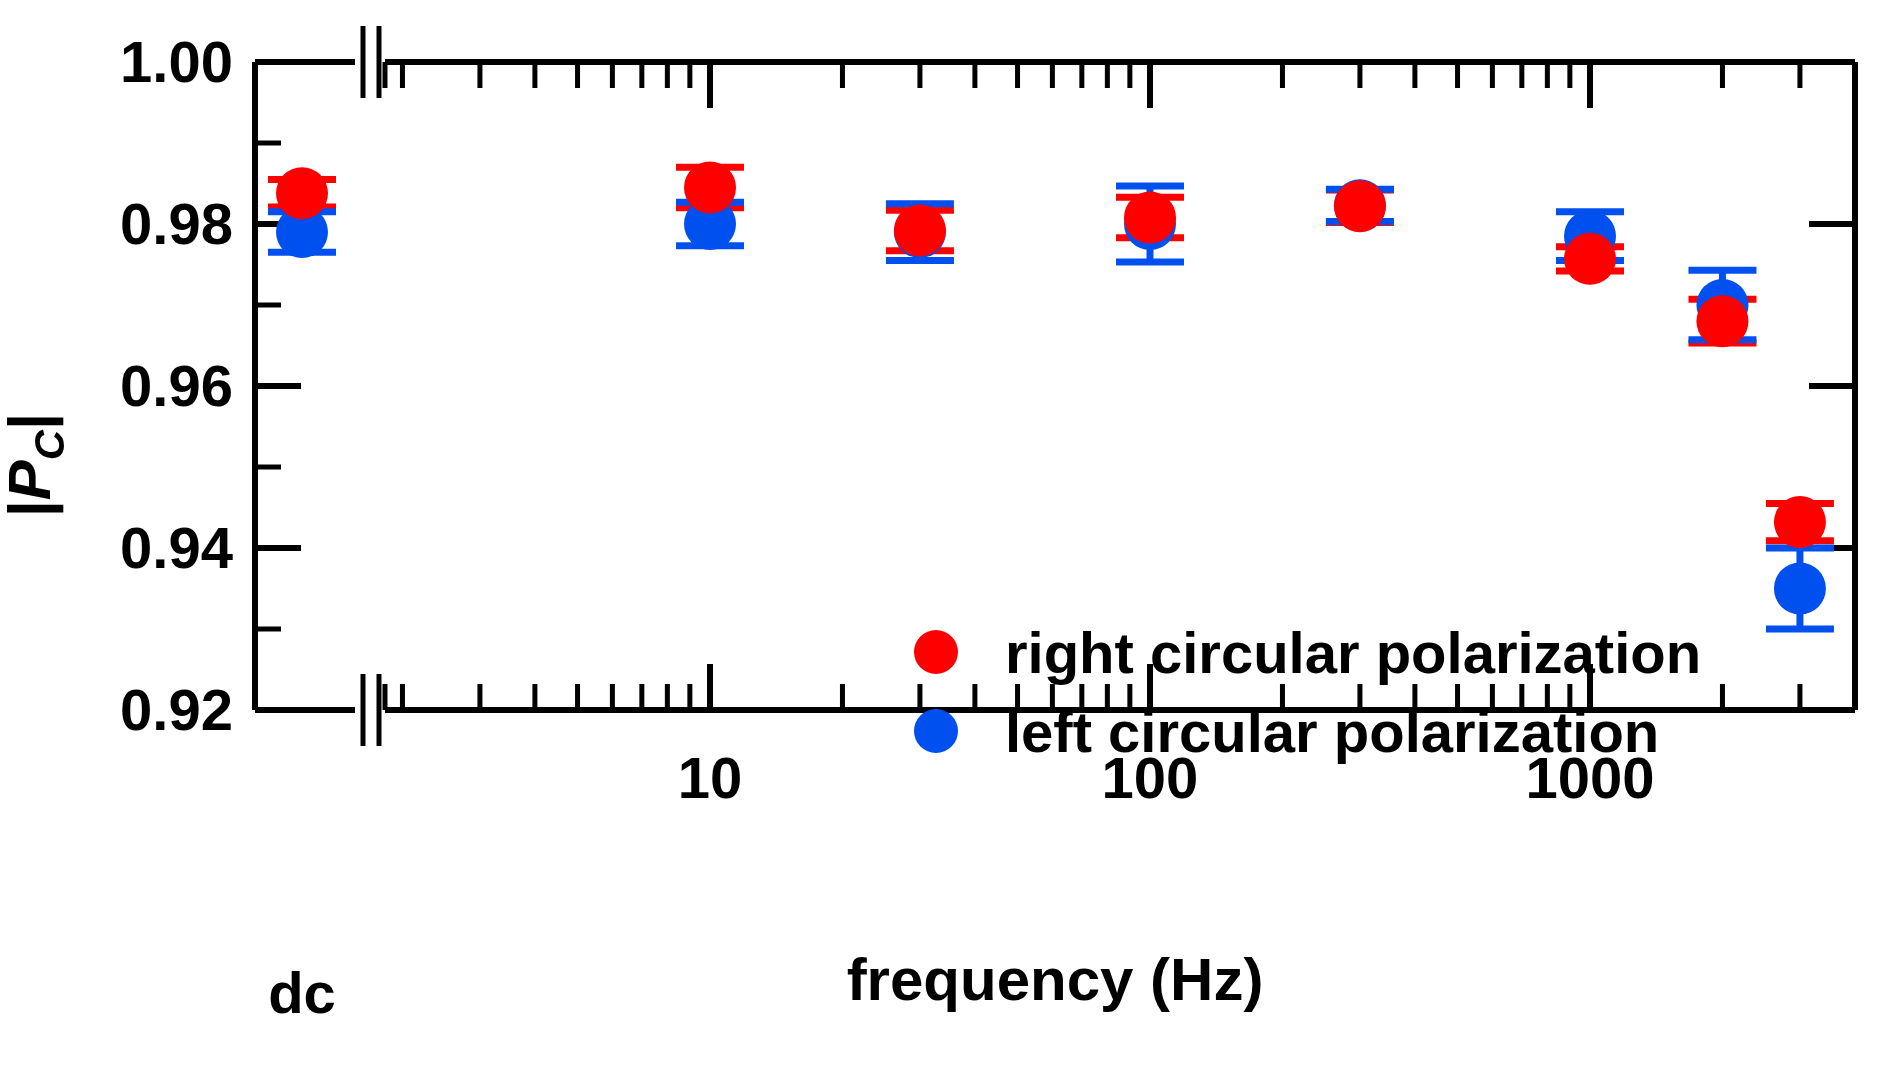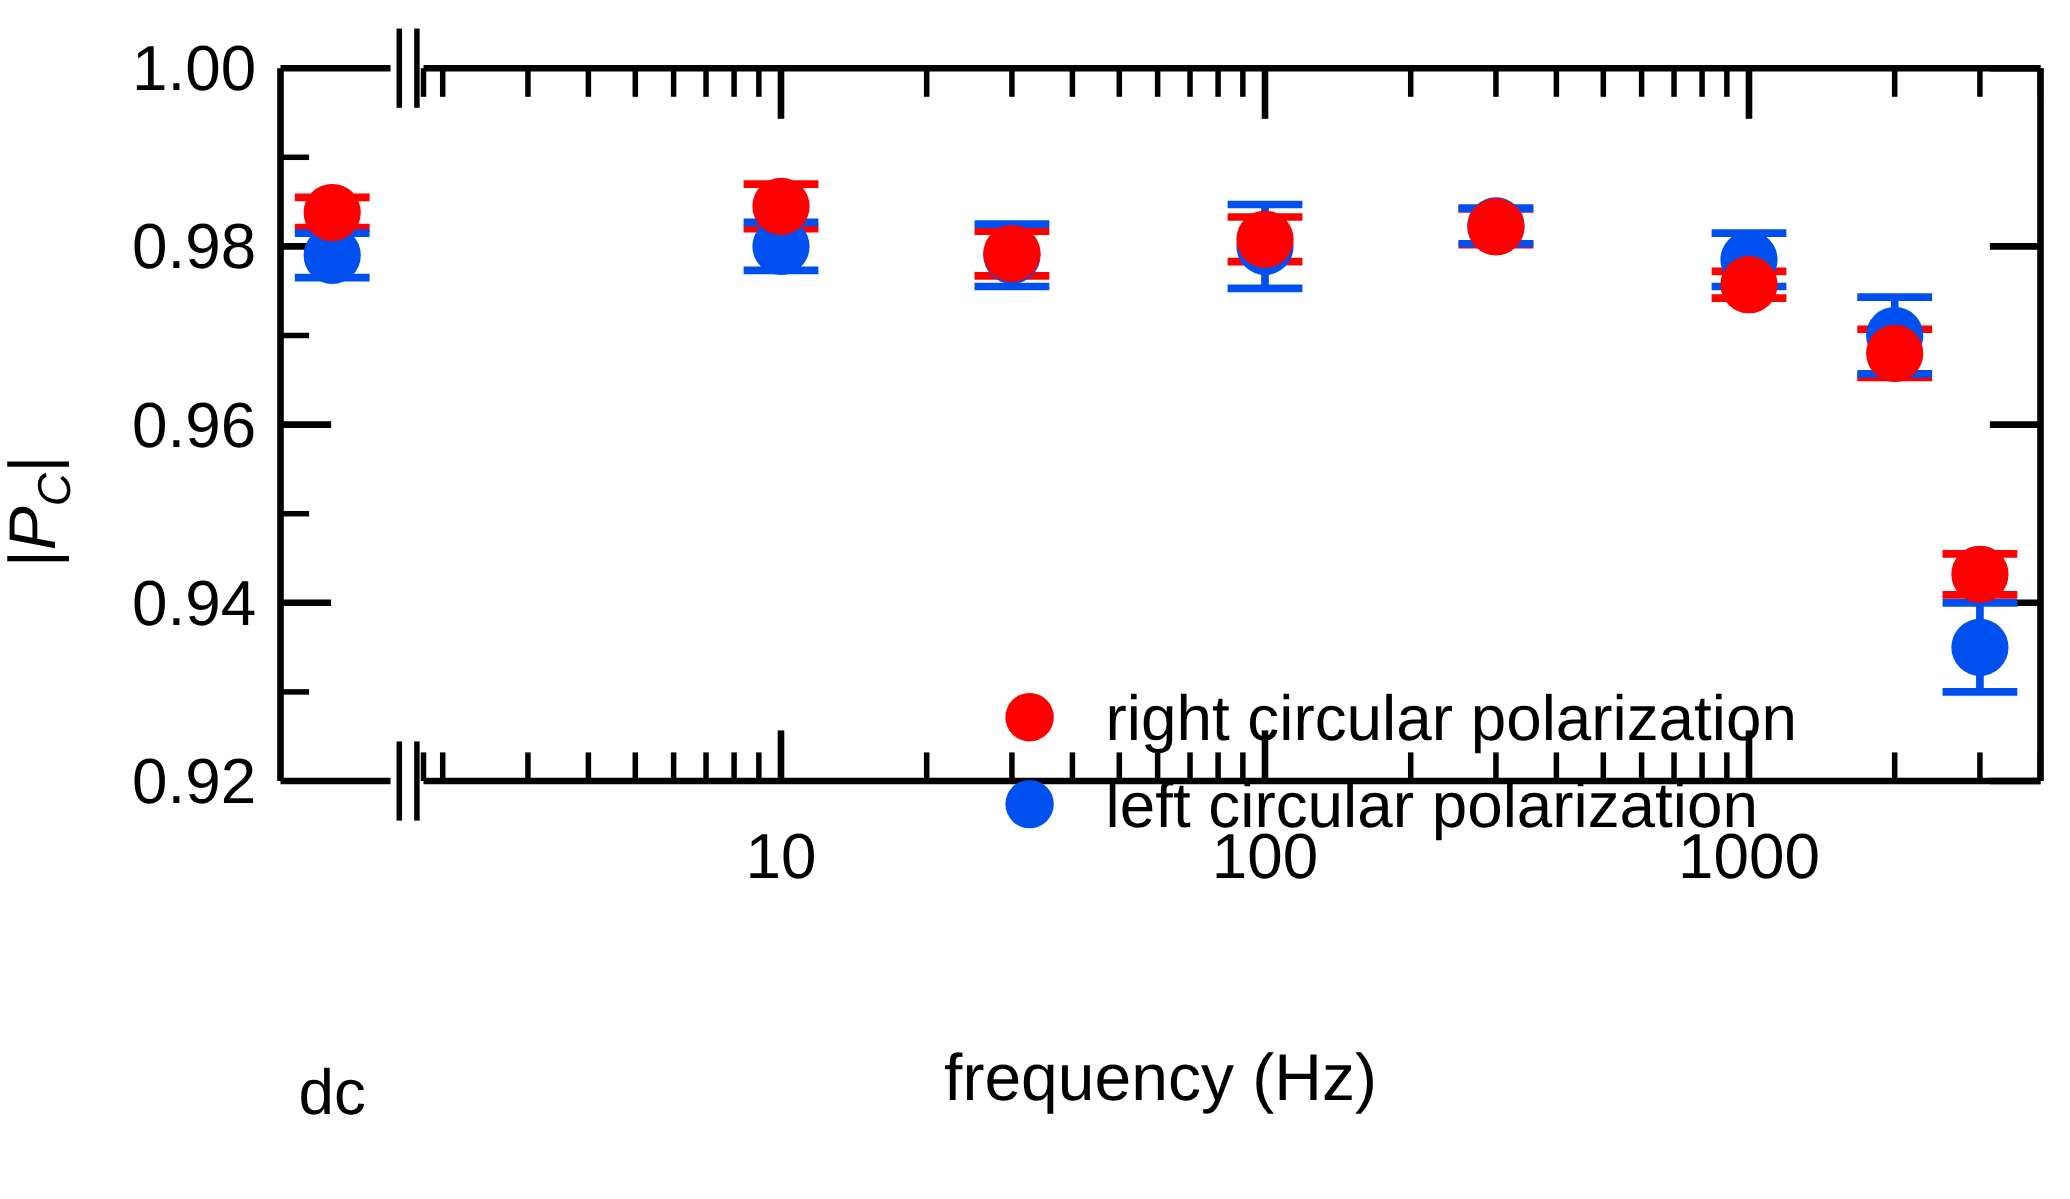--- a/index.html
+++ b/index.html
@@ -1,17 +1,17 @@
 <!DOCTYPE html>
 <html><head>
 <meta charset="utf-8">
 <style>
   html,body{margin:0;padding:0;background:#ffffff;}
   body{width:1882px;height:1090px;overflow:hidden;font-family:"Liberation Sans",sans-serif;}
-  #fig{position:relative;width:1882px;height:1090px;background:#fff;}
+  #fig{position:relative;width:1882px;height:1090px;background:#fff;font-weight:bold;}
   svg{display:block;}
   .axis-line{stroke:#000;stroke-width:6;fill:none;stroke-linecap:butt;}
   .tick-major{stroke:#000;stroke-width:6;}
   .tick-minor{stroke:#000;stroke-width:5;}
   .break-line{stroke:#000;stroke-width:5;}
   .ticklabel{font-family:"Liberation Sans",sans-serif;font-size:58px;fill:#000;}
   .axistitle{font-family:"Liberation Sans",sans-serif;font-size:60px;fill:#000;}
   .legendtext{font-family:"Liberation Sans",sans-serif;font-size:58px;fill:#000;}
   .italicvar{font-style:italic;}
 </style>

